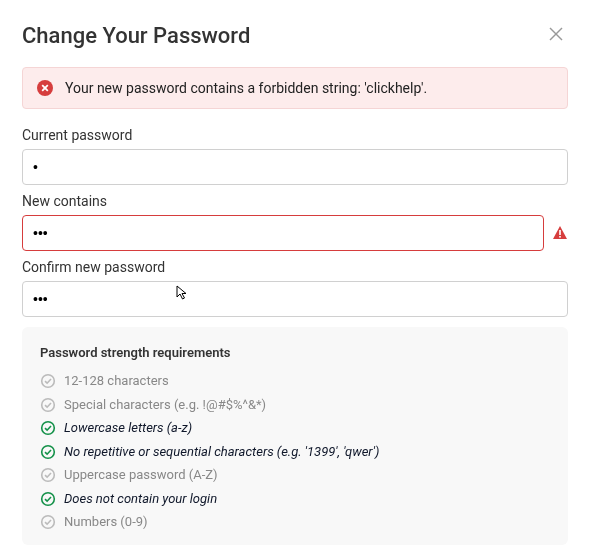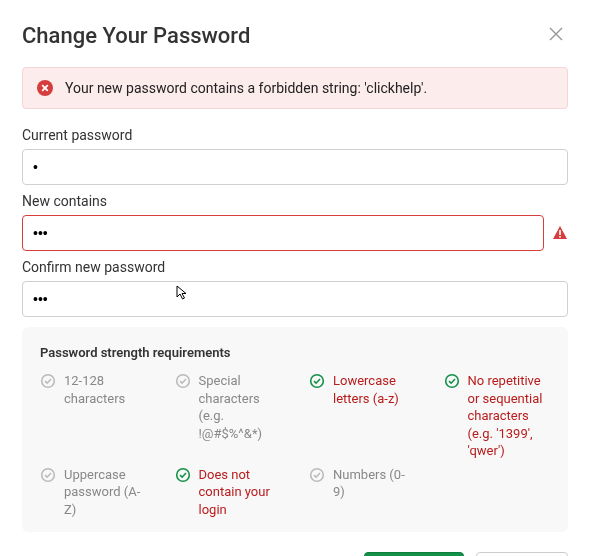--- a/index.html
+++ b/index.html
@@ -88,32 +88,32 @@
     margin-bottom: 20px;
   }
   .req-title {
     font-size: 13px;
     font-weight: 600;
     color: #333;
     margin-bottom: 12px;
   }
   .req-grid {
     display: grid;
-    grid-template-columns: 1fr 1fr 1fr 1fr;
+    grid-template-columns: 1fr;
     gap: 6px 28px;
   }
   .req-item {
     display: flex;
     align-items: flex-start;
     gap: 8px;
     font-size: 13px;
     color: #888;
     line-height: 1.35;
   }
-  .req-item.met { color: #b91c1c; }
+  .req-item.met { color: #0f172a; font-style: italic; }
   .req-check {
     width: 16px;
     height: 16px;
     flex-shrink: 0;
     margin-top: 1px;
   }
   .req-check svg { width: 16px; height: 16px; }
   .footer {
     display: flex;
     justify-content: flex-end;

